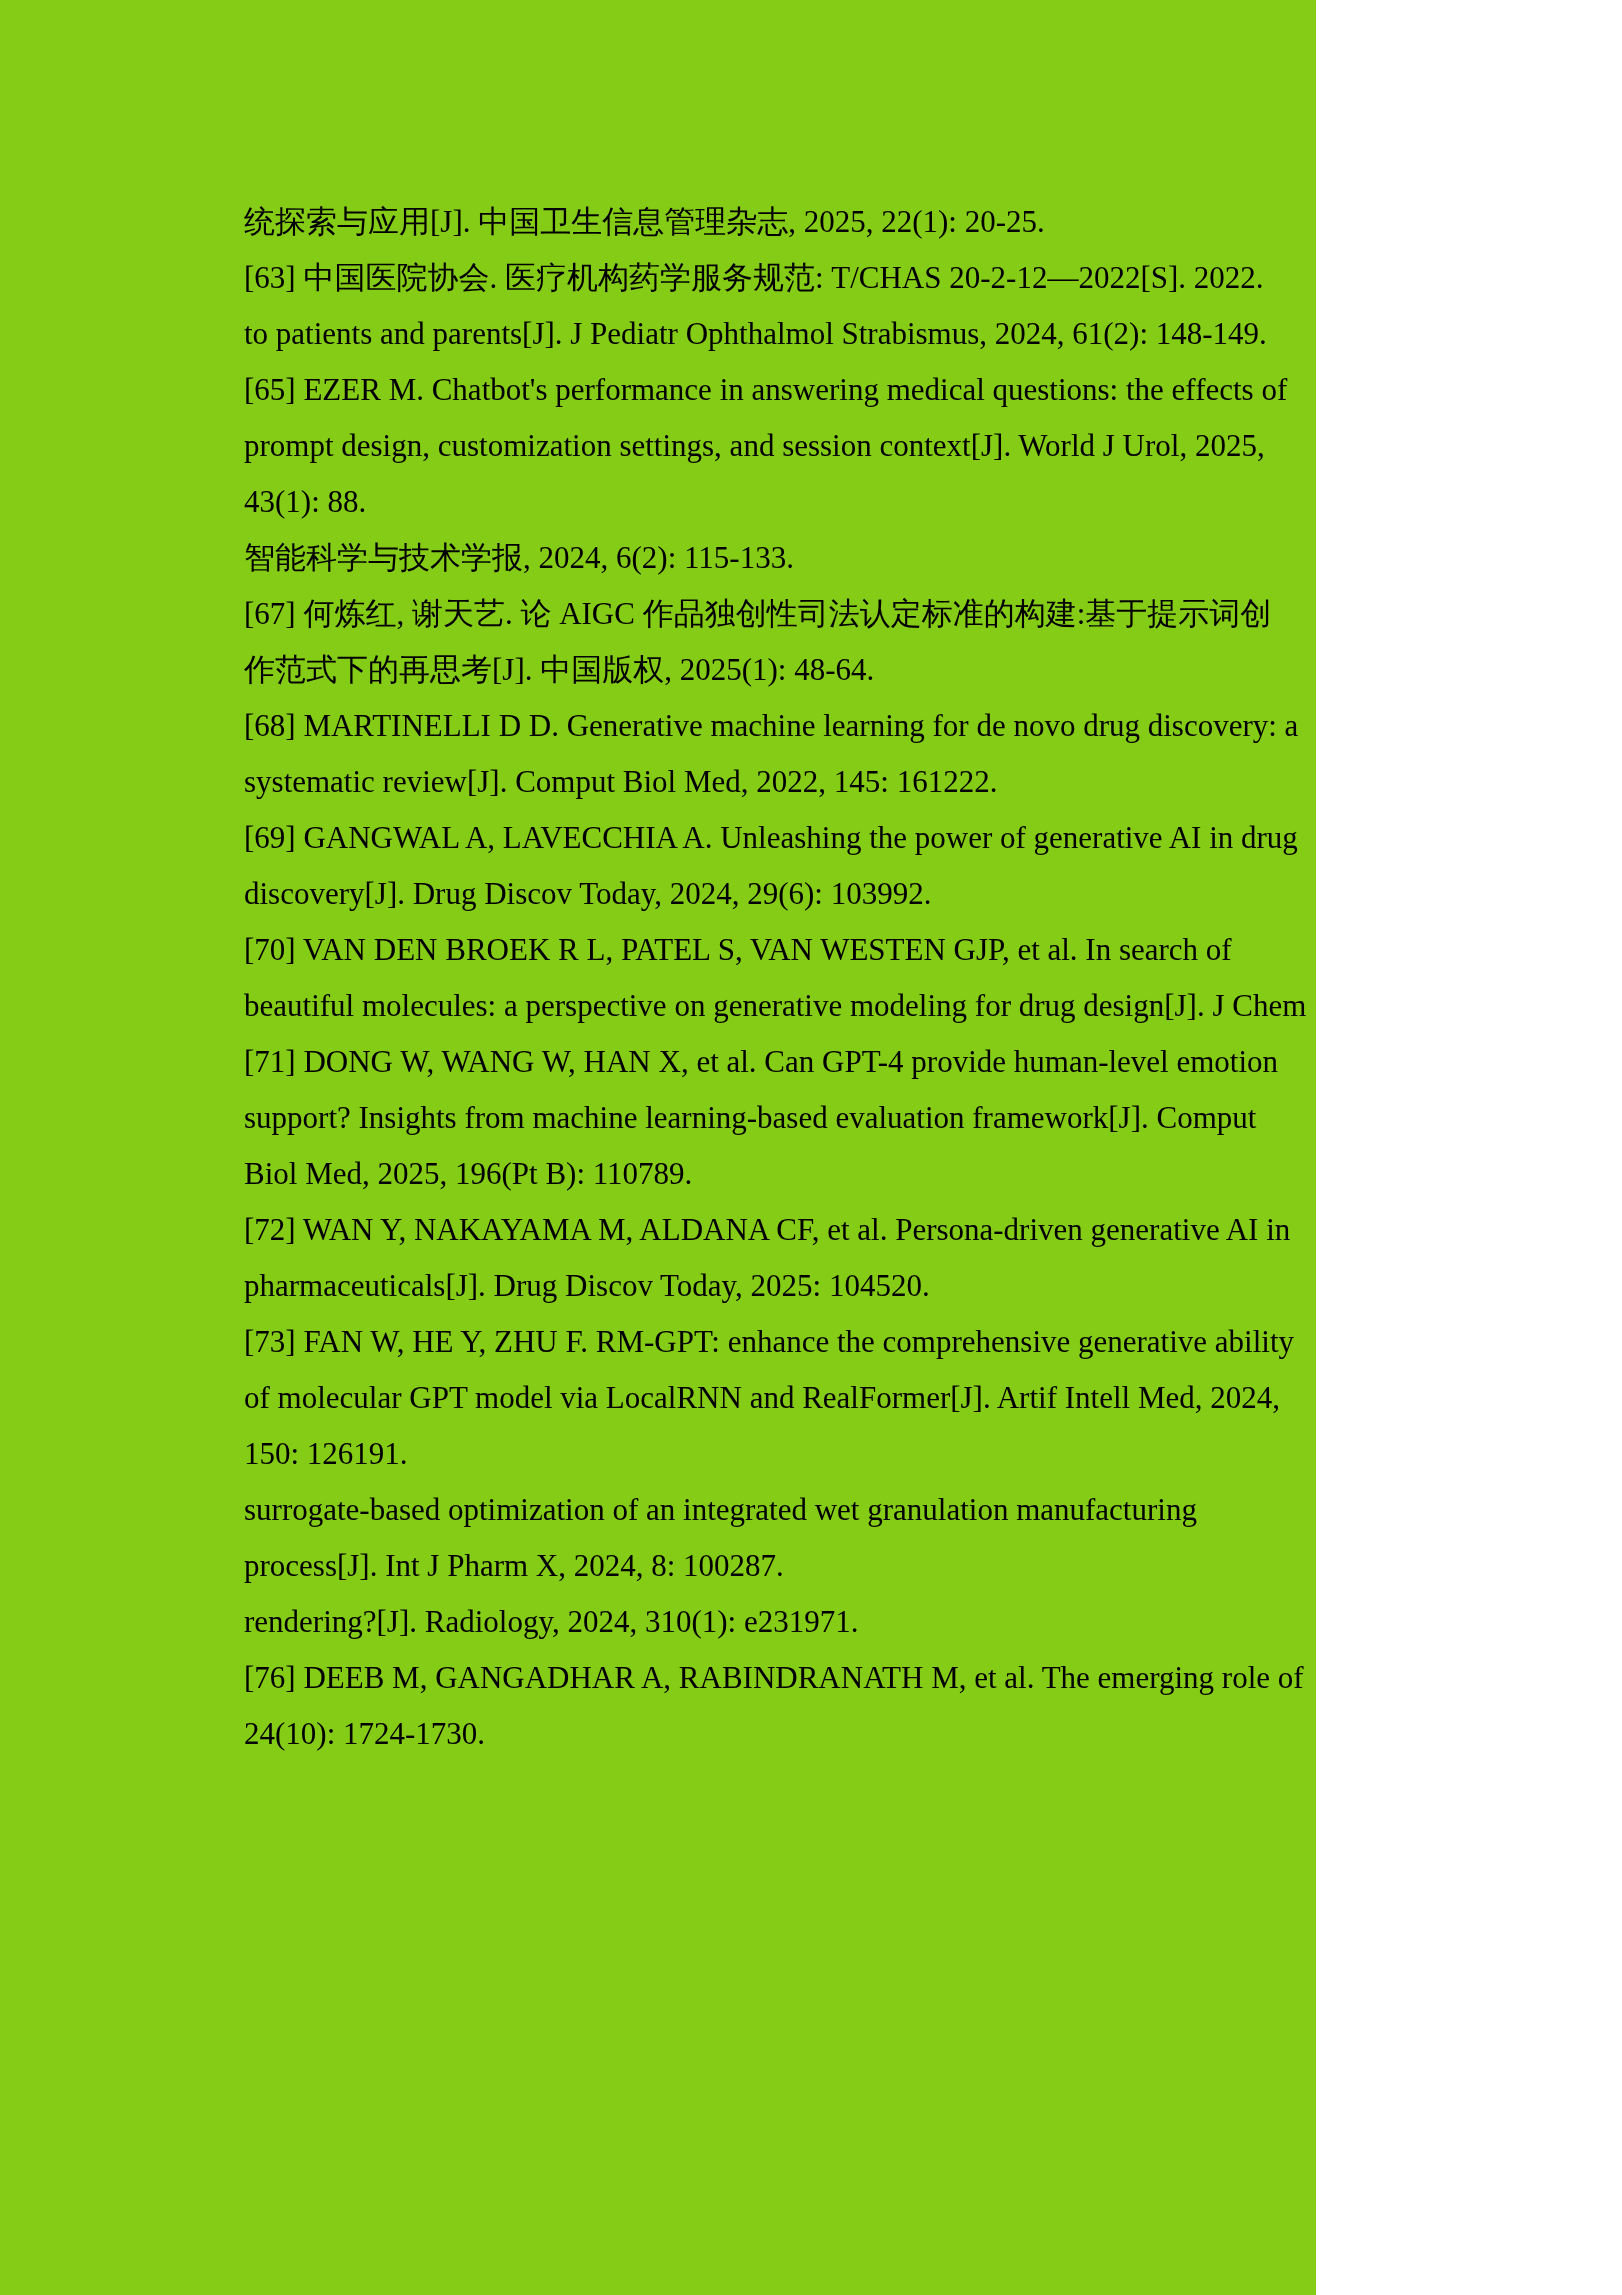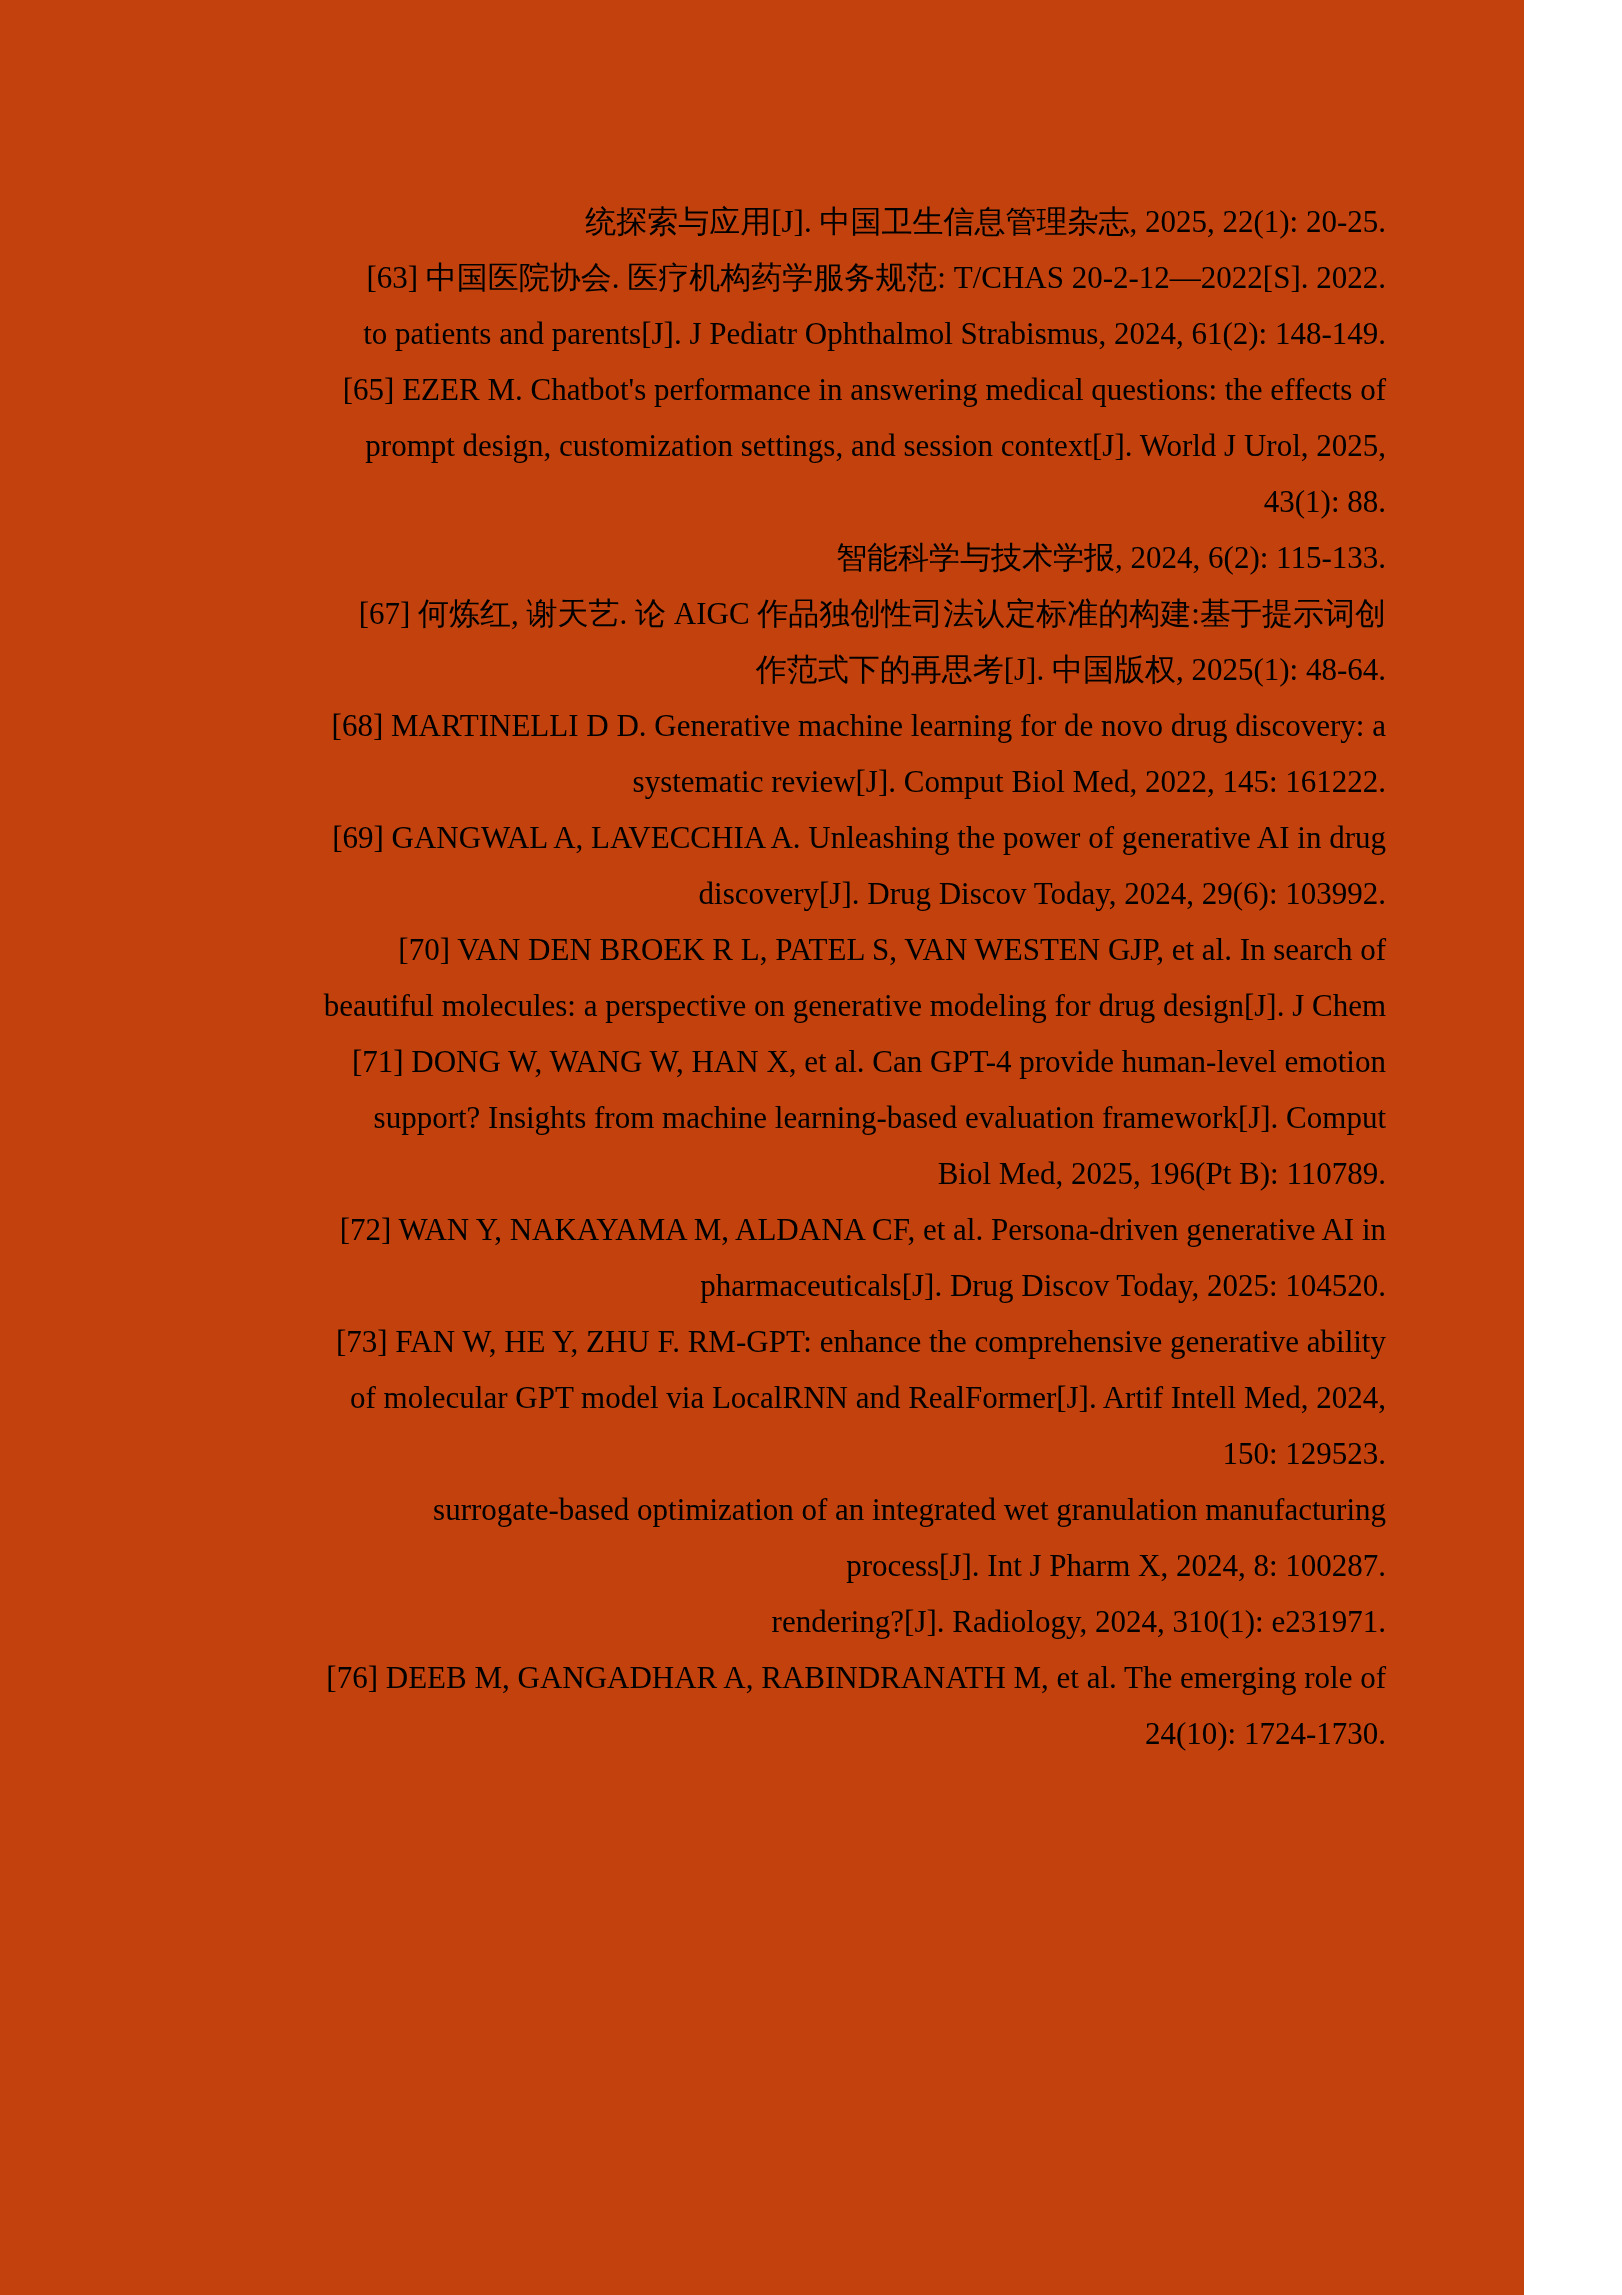--- a/index.html
+++ b/index.html
@@ -2,25 +2,24 @@
 <html style="font-size:11px"><head>
 <meta charset="utf-8">
 <style>
   html, body {
     margin: 0;
     padding: 0;
     background: #ffffff;
   }
   .page {
     position: relative;
-    width: 1524px;
+    width: 1316px;
     height: 2295px;
-    background: #c2410c;
+    background: #84cc16;
     overflow: hidden;
-    text-align: right;
   }
   .text-block {
     position: absolute;
     left: 244px;
     top: 194px;
     width: 1142px;
   }
   .ref-line {
     font-family: "Liberation Serif", "DejaVu Serif", serif;
     font-size: 31px;
@@ -50,21 +49,21 @@
     <div class="ref-line">discovery[J]. Drug Discov Today, 2024, 29(6): 103992.</div>
     <div class="ref-line">[70] VAN DEN BROEK R L, PATEL S, VAN WESTEN GJP, et al. In search of</div>
     <div class="ref-line">beautiful molecules: a perspective on generative modeling for drug design[J]. J Chem</div>
     <div class="ref-line">[71] DONG W, WANG W, HAN X, et al. Can GPT-4 provide human-level emotion</div>
     <div class="ref-line">support? Insights from machine learning-based evaluation framework[J]. Comput</div>
     <div class="ref-line">Biol Med, 2025, 196(Pt B): 110789.</div>
     <div class="ref-line">[72] WAN Y, NAKAYAMA M, ALDANA CF, et al. Persona-driven generative AI in</div>
     <div class="ref-line">pharmaceuticals[J]. Drug Discov Today, 2025: 104520.</div>
     <div class="ref-line">[73] FAN W, HE Y, ZHU F. RM-GPT: enhance the comprehensive generative ability</div>
     <div class="ref-line">of molecular GPT model via LocalRNN and RealFormer[J]. Artif Intell Med, 2024,</div>
-    <div class="ref-line">150: 129523.</div>
+    <div class="ref-line">150: 126191.</div>
     <div class="ref-line">surrogate-based optimization of an integrated wet granulation manufacturing</div>
     <div class="ref-line">process[J]. Int J Pharm X, 2024, 8: 100287.</div>
     <div class="ref-line">rendering?[J]. Radiology, 2024, 310(1): e231971.</div>
     <div class="ref-line">[76] DEEB M, GANGADHAR A, RABINDRANATH M, et al. The emerging role of</div>
     <div class="ref-line">24(10): 1724-1730.</div>
   </div>
 </div>
 
 
 </body></html>

